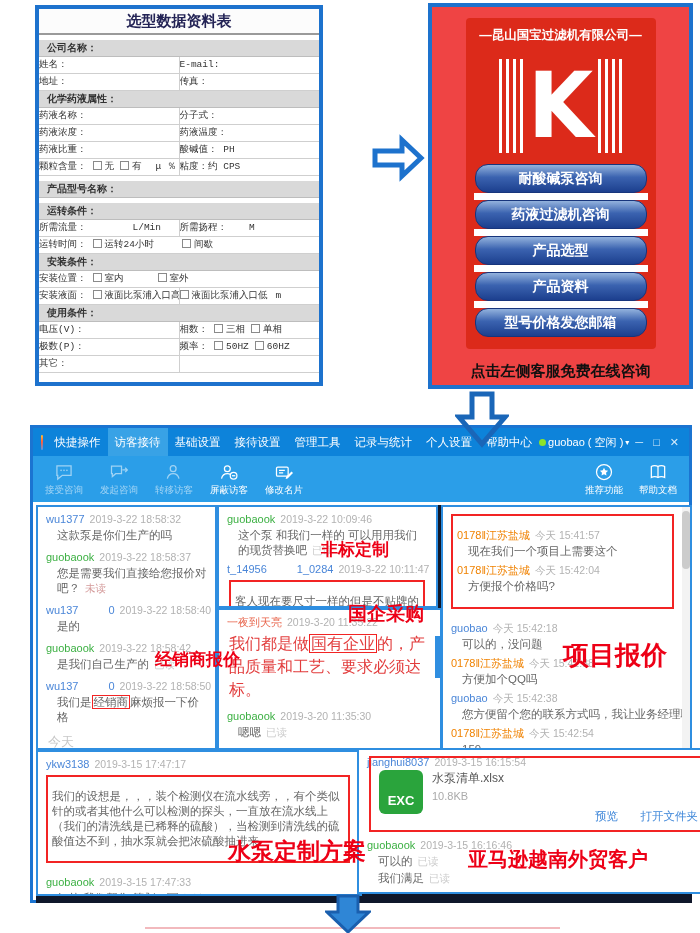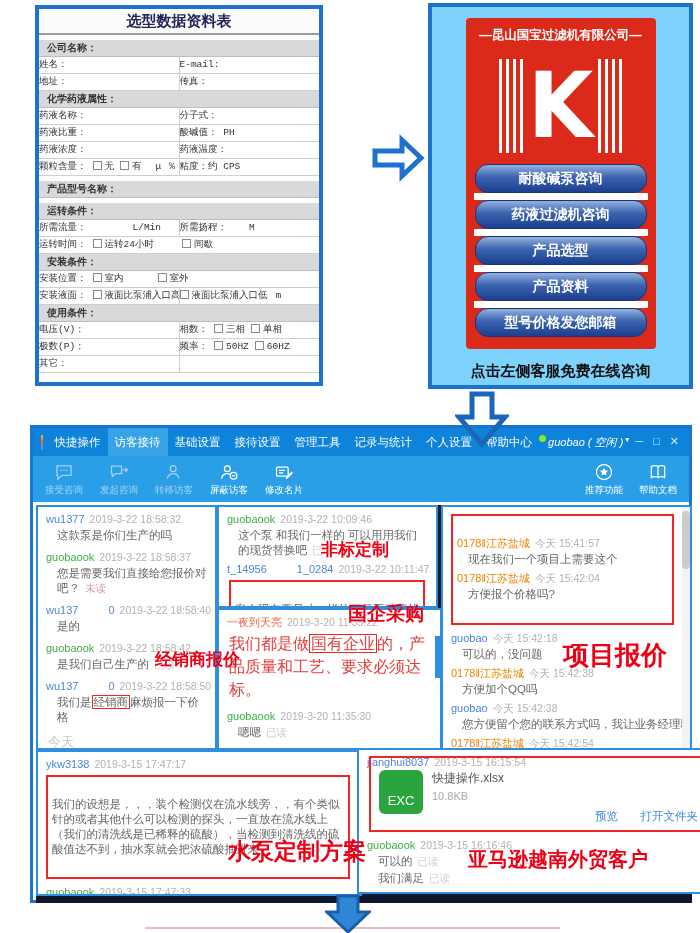--- a/index.html
+++ b/index.html
@@ -15,21 +15,21 @@
   .f-sec{height:16px;line-height:16px;background:#d9d9d9;border-bottom:1px solid #bdbdbd;
          font-size:10px;font-weight:bold;color:#333;padding-left:8px;}
   .f-row{display:flex;height:16px;line-height:16px;border-bottom:1px solid #cfcfcf;font-size:9.5px;color:#333;}
   .f-cell{flex:1;padding-left:0;white-space:nowrap;overflow:hidden;font-family:Liberation Mono, monospace;}
   .f-cell.rt{border-left:1px solid #cfcfcf;}
   .f-cell.full{flex:2;}
   .cb{display:inline-block;width:7px;height:7px;border:1px solid #8a8a8a;background:#fff;margin:0 3px -1px 6px;}
   .u{margin-left:14px;}
 
   
-  .red-panel{left:428px;top:3px;width:265px;height:386px;border:4px solid #1d72cd;background:#7dd3fc;text-align:center;}
+  .red-panel{left:428px;top:3px;width:265px;height:386px;border:4px solid #1d72cd;background:#ef4444;text-align:center;}
   .red-block{margin:11px auto 0;width:176px;background:#dc2a1a;border-radius:4px;padding:9px 7px 12px;}
   .rp-company{color:#fff;font-size:12.5px;font-weight:bold;white-space:nowrap;letter-spacing:0;}
   .k-row{display:flex;align-items:center;justify-content:center;height:116px;margin-top:4px;}
   .bars{display:flex;gap:4px;margin:0 5px;}
   .bar{width:3px;height:94px;background:#fff;}
   .k-letter{font-size:84px;font-weight:bold;color:#fff;line-height:1;font-family:"DejaVu Sans","Liberation Sans",sans-serif;transform:scaleY(1.08);}
   .rp-gap{height:7px;background:#fff;margin:0 1px;}
   .rp-btn{height:27px;line-height:26px;border-radius:13px;margin:0 2px;color:#fff;font-size:14px;font-weight:bold;
           background:linear-gradient(#93b2dd 0%,#3b63b0 45%,#1c3f8e 100%);border:1px solid #17357c;cursor:pointer;}
   .rp-caption{margin-top:13px;font-size:15px;font-weight:bold;color:#101010;}
@@ -40,21 +40,21 @@
   .arrow-down2{left:325px;top:894px;z-index:50;}
   .pink-line{left:145px;top:927px;width:415px;height:2px;background:#f2b9bd;}
 
   
   .chat-window{left:30px;top:425px;width:662px;height:478px;border:3px solid #1b74d1;background:#fff;}
   .titlebar{height:28px;background:#0d83da;display:flex;align-items:center;padding:0 6px;}
   .app-logo{width:15px;height:15px;border-radius:3px;margin:0 5px 0 2px;
             background:linear-gradient(135deg,#ffd02e 0%,#ff5b3b 45%,#3aa0ff 100%);}
   .tab{color:#fff;font-size:11.5px;line-height:28px;padding:0 7px;white-space:nowrap;cursor:pointer;}
   .tab.active{background:#38a2e6;}
-  .tb-right{margin-left:auto;display:flex;align-items:flex-start;gap:2px;color:#fff;font-size:11px;white-space:nowrap;font-style:italic;}
+  .tb-right{margin-left:auto;display:flex;align-items:center;gap:2px;color:#fff;font-size:11px;white-space:nowrap;}
   .status-dot{width:7px;height:7px;border-radius:50%;background:#8de32a;display:inline-block;}
   .caret{font-size:8px;}
   .win-ctrl{color:#d6ecfb;font-size:11px;padding:0 4px;cursor:pointer;}
 
   .toolbar{height:46px;background:#2b9ee8;display:flex;align-items:center;padding:0 12px;gap:17px;}
   .tool{display:flex;flex-direction:column;align-items:center;gap:2px;color:#fff;font-size:9.5px;cursor:pointer;min-width:38px;}
   .tool.dim{opacity:.55;}
   .tool svg{display:block;}
   .tool-right{margin-left:auto;display:flex;gap:16px;}
 
@@ -73,42 +73,42 @@
   .mt{margin:2px 0 0 11px;font-size:11.5px;color:#666;line-height:15px;}
   .name-v{color:#4a86d8;}
   .name-a{color:#3cb043;}
   .name-o{color:#f08200;}
   .name-r{color:#e8664d;}
   .time{color:#b2b2b2;font-size:10.5px;margin-left:5px;font-weight:normal;}
   .st{color:#ccc;margin-left:5px;font-size:10.5px;}
   .st-un{color:#d49a9a;}
   .name-gap{display:inline-block;width:30px;}
   .rbi{border:1px solid #f22424;padding:0 1px;}
-  .rb-wrap{border:2px solid #f22424;padding:20px 4px;margin:2px 2px 6px 0;}
+  .rb-wrap{border:2px solid #f22424;padding:12px 4px;margin:2px 2px 12px 0;}
   .bigred{color:#e23d3d;font-size:16px;line-height:1.45;margin:3px 0 6px 2px;}
   .sep-today{color:#c8c8c8;font-size:13px;margin:8px 0 0 2px;}
   .msg-ic{display:inline-block;width:13px;height:11px;background:#85bce9;border-radius:2px;margin-left:4px;
           color:#fff;font-size:8px;line-height:10px;text-align:center;vertical-align:-1px;}
   .partial-row{color:#f08200;font-size:11px;height:7px;overflow:hidden;white-space:nowrap;}
 
   .sb-track{position:absolute;right:0;top:0;width:8px;height:100%;background:#f3f3f3;}
   .sb-thumb{position:absolute;right:0;top:4px;width:8px;height:58px;background:#ccc;border-radius:4px;}
   .sb-blue{position:absolute;right:0;top:26px;width:5px;height:42px;background:#2f8ee0;}
 
   .an{position:absolute;color:#ed0016;font-weight:bold;z-index:40;white-space:nowrap;}
   #an-nonstandard{left:285px;top:33px;font-size:17px;}
   #an-soe{left:312px;top:96px;font-size:19px;}
   #an-dealer{left:119px;top:143px;font-size:17px;}
   #an-project{left:527px;top:133px;font-size:26px;}
   #an-pump{left:192px;top:331px;font-size:23px;}
   #an-amazon{left:432px;top:341px;font-size:20px;}
 
   .file-rb{border:2px solid #f22424;margin:-13px 6px 6px 2px;padding:12px 8px 6px;position:relative;background:transparent;}
   .file-card{display:flex;gap:9px;align-items:flex-start;}
-  .exc-ic{width:44px;height:44px;background:#2aa43c;border-radius:6px;color:#fff;font-size:13px;font-weight:normal;
+  .exc-ic{width:44px;height:44px;background:#2aa43c;border-radius:6px;color:#fff;font-size:13px;font-weight:bold;
           display:flex;align-items:flex-end;justify-content:center;padding-bottom:6px;box-sizing:border-box;}
   .file-meta{flex:1;}
   .file-name{font-size:12px;color:#555;}
   .file-size{font-size:11px;color:#aaa;margin-top:3px;}
   .file-links{text-align:right;margin-top:4px;}
   .file-links span{color:#3f87d9;font-size:11.5px;margin-left:18px;cursor:pointer;}
 </style>
 </head>
 <body>
 
@@ -123,26 +123,26 @@
   <div class="f-row">
       <div class="f-cell"><span>地址：</span></div>
       <div class="f-cell rt"><span>传真：</span></div>
     </div>
   <div class="f-sec">化学药液属性：</div>
   <div class="f-row">
       <div class="f-cell"><span>药液名称：</span></div>
       <div class="f-cell rt"><span>分子式：</span></div>
     </div>
   <div class="f-row">
+      <div class="f-cell"><span>药液浓度：</span></div>
+      <div class="f-cell rt"><span>药液温度：</span></div>
+    </div>
+  <div class="f-row">
       <div class="f-cell"><span>药液比重：</span></div>
       <div class="f-cell rt"><span>酸碱值：  PH</span></div>
-    </div>
-  <div class="f-row">
-      <div class="f-cell"><span>药液浓度：</span></div>
-      <div class="f-cell rt"><span>药液温度：</span></div>
     </div>
   <div class="f-row">
     <div class="f-cell">
       <span>颗粒含量：</span><span class="cb"></span><span>无</span><span class="cb"></span><span>有</span><span class="u">μ  ％</span>
     </div>
     <div class="f-cell rt"><span>粘度：</span><span>约      CPS</span></div>
   </div>
   <div class="f-gap"></div>
   <div class="f-sec">产品型号名称：</div>
   <div class="f-gap"></div>
@@ -400,21 +400,21 @@
         <div class="mt"><span>好的 我们帮您 策划一下</span><span class="st">已读</span><span class="msg-ic">⋯</span></div>
       </div>
     </div>
 
     <div class="panel" id="p-botright">
       <div class="mh"><span class="name-v">jianghui8037</span><span class="time">2019-3-15 16:15:54</span></div>
       <div class="file-rb">
         <div class="file-card">
           <div class="exc-ic">EXC</div>
           <div class="file-meta">
-            <div class="file-name">快捷操作.xlsx</div>
+            <div class="file-name">水泵清单.xlsx</div>
             <div class="file-size">10.8KB</div>
             <div class="file-links">
               <span>预览</span>
               <span>打开文件夹</span>
             </div>
           </div>
         </div>
       </div>
       <div class="m tight">
         <div class="mh"><span class="name-a">guobaook</span><span class="time">2019-3-15 16:16:46</span></div>

